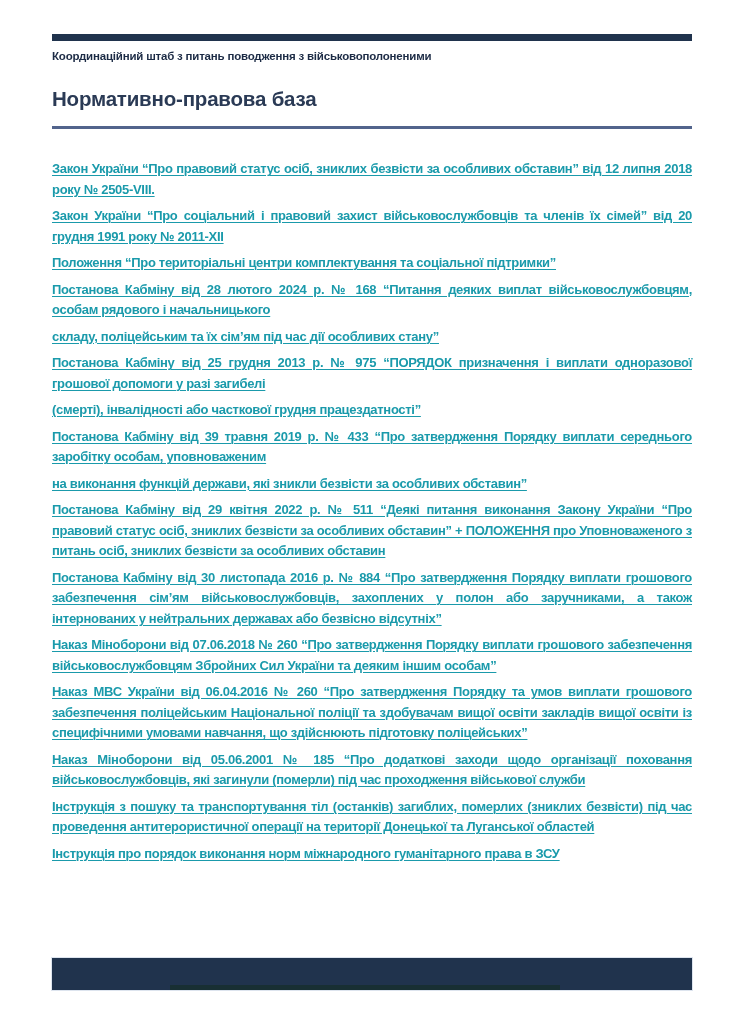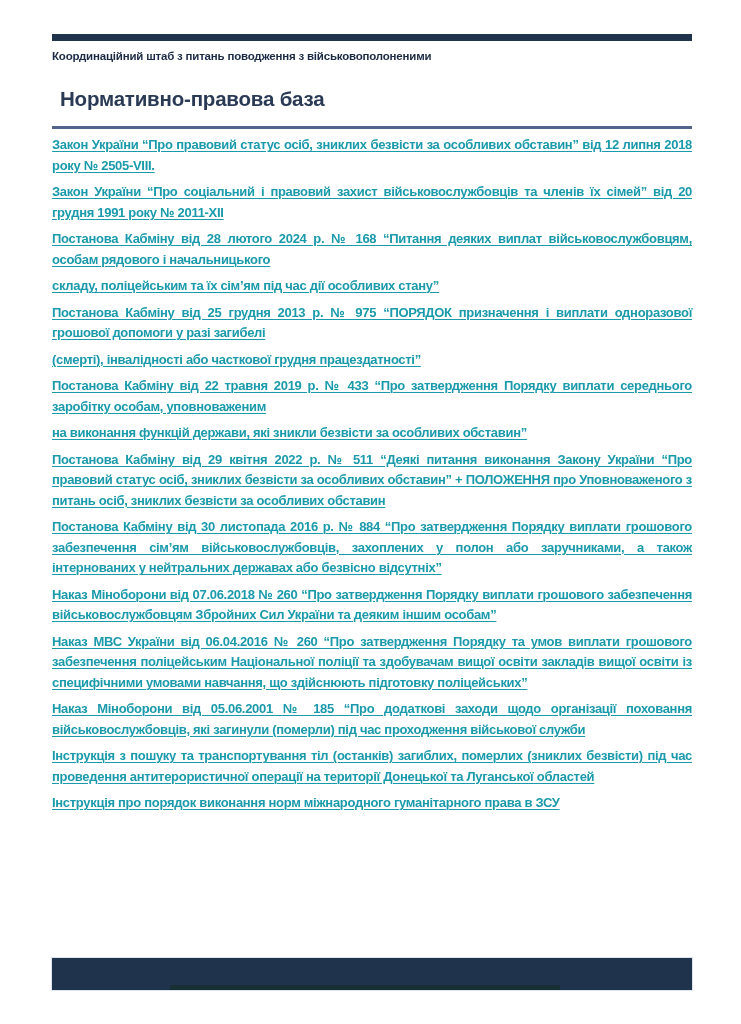--- a/index.html
+++ b/index.html
@@ -25,34 +25,34 @@
     background: #20334d;
   }
   .site-header {
     margin-top: 9px;
     font-size: 11.5px;
     font-weight: 700;
     letter-spacing: -0.2px;
     color: #1c2b45;
   }
   h1.page-title {
-    margin: 25px 0 0 8px;
+    margin: 25px 0 0 0;
     font-size: 20.5px;
     font-weight: 700;
     letter-spacing: -0.2px;
     color: #2a3a55;
   }
   .title-rule {
     margin: 15px 0 0 0;
     border: none;
     height: 3px;
     background: #52648c;
   }
   .links {
-    margin-top: 6px;
+    margin-top: 30px;
   }
   .links p.law {
     margin: 0 0 6px 0;
     font-size: 13px;
     line-height: 20.5px;
     letter-spacing: -0.3px;
     font-weight: 700;
     text-align: justify;
   }
   .links a.law-link {
@@ -80,25 +80,26 @@
 
 <div class="page">
   <div class="content">
     <div class="topbar"></div>
     <div class="site-header">Координаційний штаб з питань поводження з військовополоненими</div>
     <h1 class="page-title">Нормативно-правова база</h1>
     <hr class="title-rule">
     <div class="links" id="links">
         <p class="law"><a class="law-link" href="#">Закон України “Про правовий статус осіб, зниклих безвісти за особливих обставин” від 12 липня 2018 року № 2505-VIII.</a></p>
         <p class="law"><a class="law-link" href="#">Закон України “Про соціальний і правовий захист військовослужбовців та членів їх сімей” від 20 грудня 1991 року № 2011-XII</a></p>
+        <p class="law"><a class="law-link" href="#">Положення “Про територіальні центри комплектування та соціальної підтримки”</a></p>
         <p class="law"><a class="law-link" href="#">Постанова Кабміну від 28 лютого 2024 р. № 168 “Питання деяких виплат військовослужбовцям, особам рядового і начальницького</a></p>
         <p class="law"><a class="law-link" href="#">складу, поліцейським та їх сім’ям під час дії особливих стану”</a></p>
         <p class="law"><a class="law-link" href="#">Постанова Кабміну від 25 грудня 2013 р. № 975 “ПОРЯДОК призначення і виплати одноразової грошової допомоги у разі загибелі</a></p>
         <p class="law"><a class="law-link" href="#">(смерті), інвалідності або часткової грудня працездатності”</a></p>
-        <p class="law"><a class="law-link" href="#">Постанова Кабміну від 22 травня 2019 р. № 433 “Про затвердження Порядку виплати середнього заробітку особам, уповноваженим</a></p>
+        <p class="law"><a class="law-link" href="#">Постанова Кабміну від 39 травня 2019 р. № 433 “Про затвердження Порядку виплати середнього заробітку особам, уповноваженим</a></p>
         <p class="law"><a class="law-link" href="#">на виконання функцій держави, які зникли безвісти за особливих обставин”</a></p>
         <p class="law"><a class="law-link" href="#">Постанова Кабміну від 29 квітня 2022 р. № 511 “Деякі питання виконання Закону України “Про правовий статус осіб, зниклих безвісти за особливих обставин” + ПОЛОЖЕННЯ про Уповноваженого з питань осіб, зниклих безвісти за особливих обставин</a></p>
         <p class="law"><a class="law-link" href="#">Постанова Кабміну від 30 листопада 2016 р. № 884 “Про затвердження Порядку виплати грошового забезпечення сім’ям військовослужбовців, захоплених у полон або заручниками, а також інтернованих у нейтральних державах або безвісно відсутніх”</a></p>
         <p class="law"><a class="law-link" href="#">Наказ Міноборони від 07.06.2018 № 260 “Про затвердження Порядку виплати грошового забезпечення військовослужбовцям Збройних Сил України та деяким іншим особам”</a></p>
         <p class="law"><a class="law-link" href="#">Наказ МВС України від 06.04.2016 № 260 “Про затвердження Порядку та умов виплати грошового забезпечення поліцейським Національної поліції та здобувачам вищої освіти закладів вищої освіти із специфічними умовами навчання, що здійснюють підготовку поліцейських”</a></p>
         <p class="law"><a class="law-link" href="#">Наказ Міноборони від 05.06.2001 № 185 “Про додаткові заходи щодо організації поховання військовослужбовців, які загинули (померли) під час проходження військової служби</a></p>
         <p class="law"><a class="law-link" href="#">Інструкція з пошуку та транспортування тіл (останків) загиблих, померлих (зниклих безвісти) під час проведення антитерористичної операції на території Донецької та Луганської областей</a></p>
         <p class="law"><a class="law-link" href="#">Інструкція про порядок виконання норм міжнародного гуманітарного права в ЗСУ</a></p>
       </div>
   </div>

